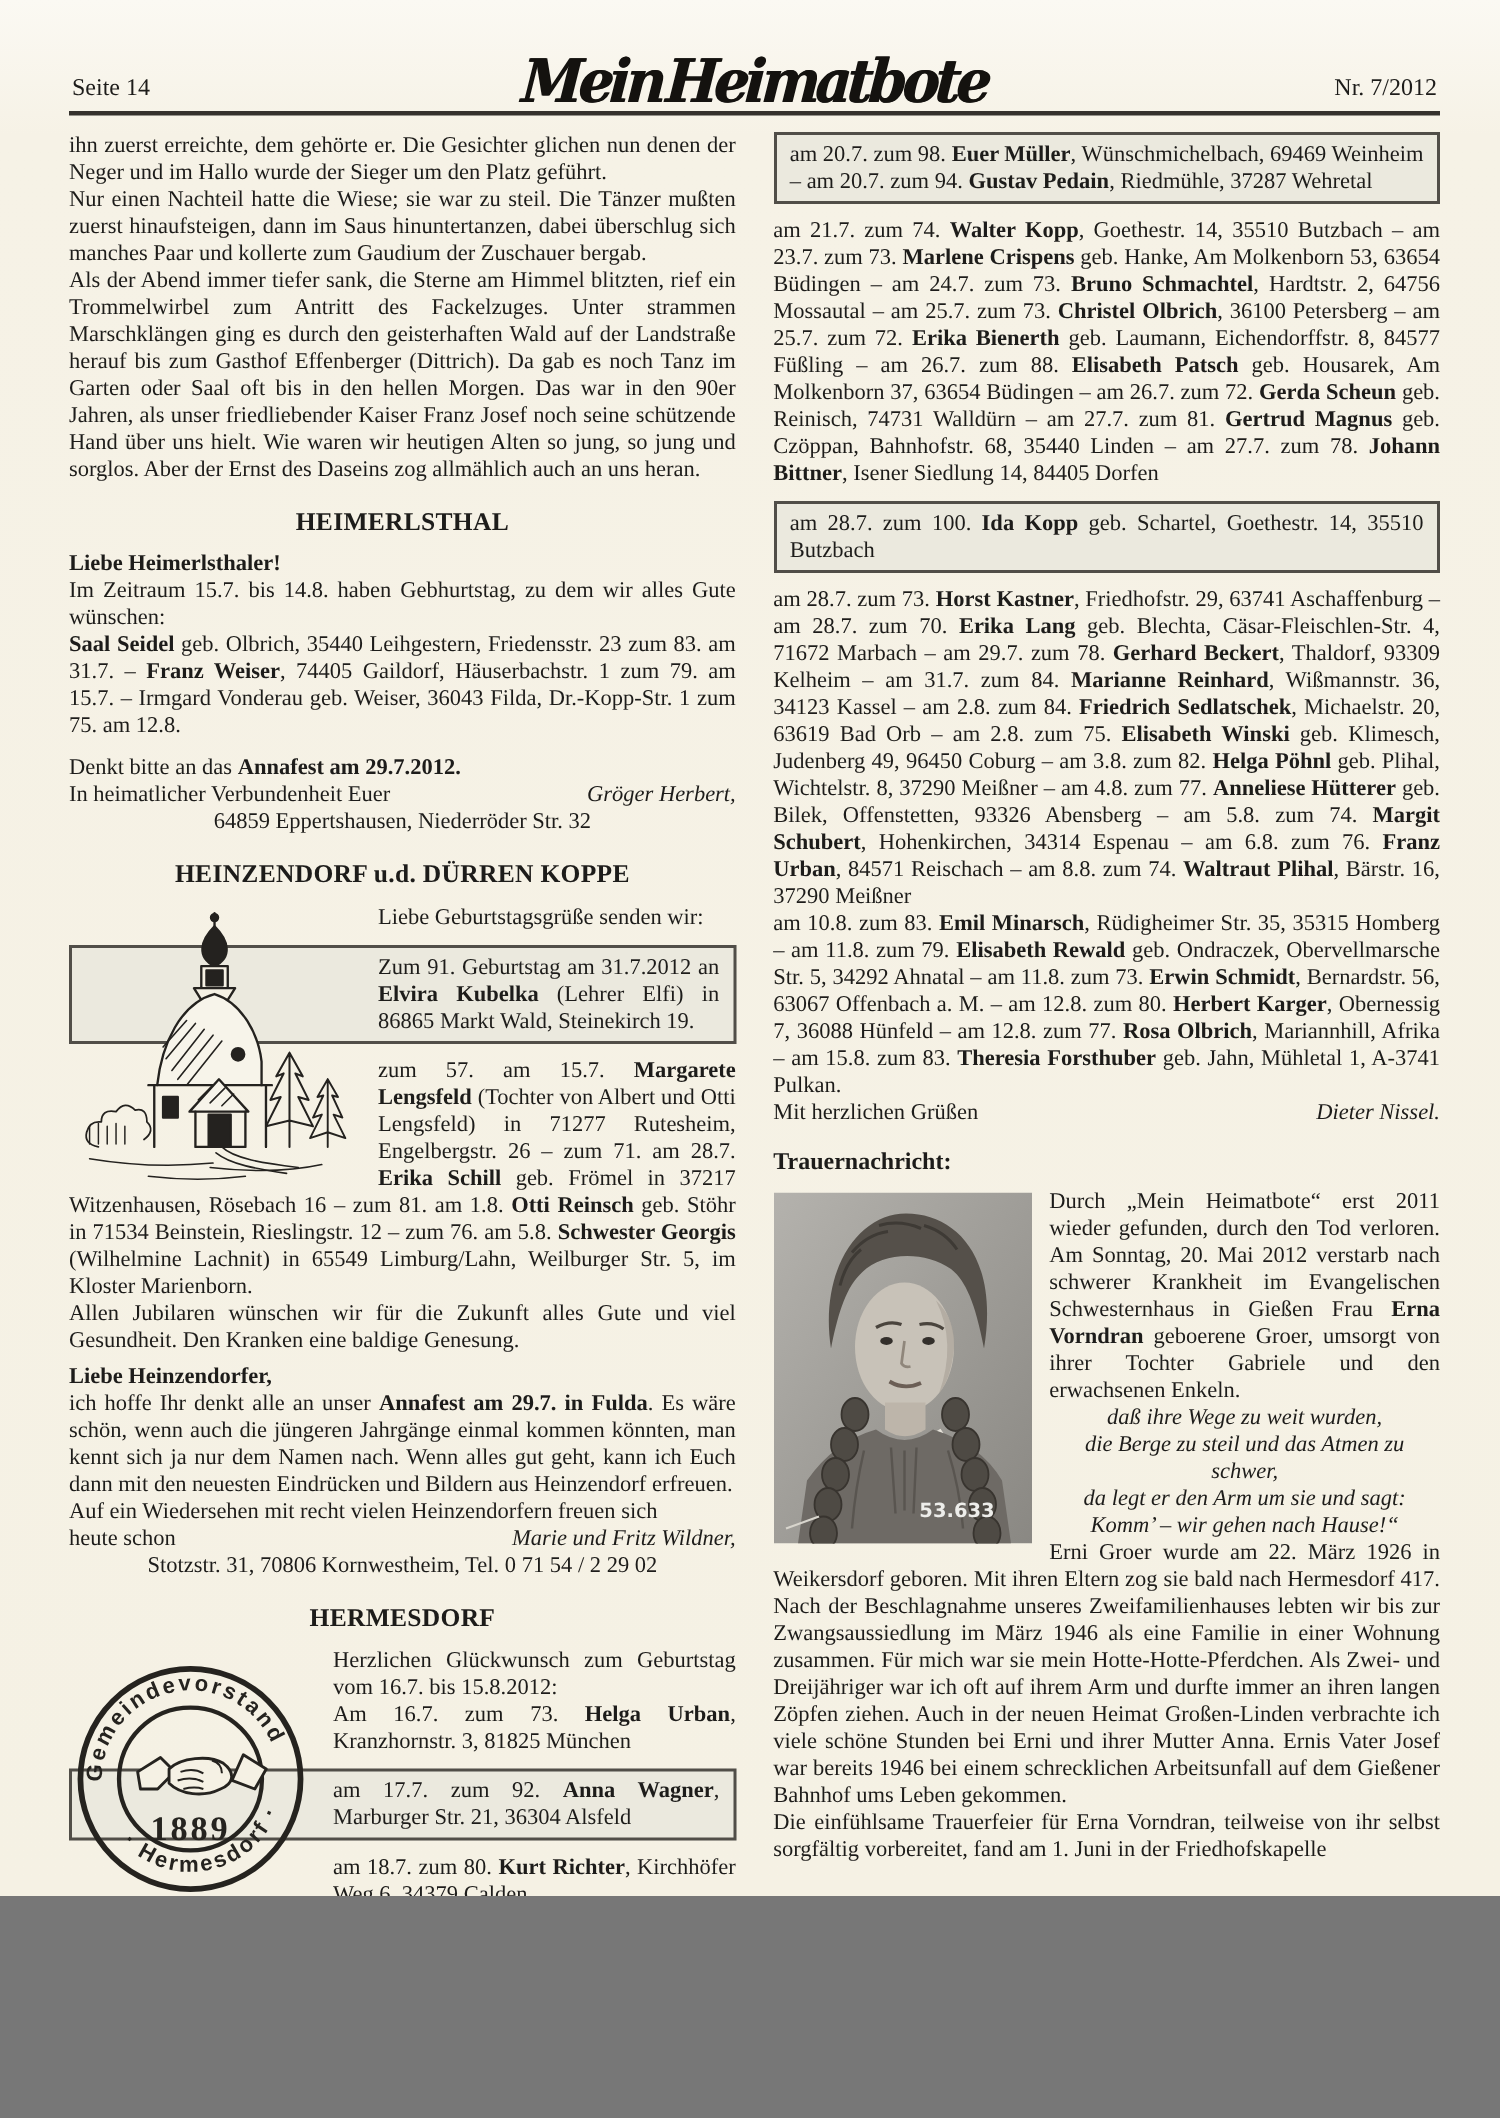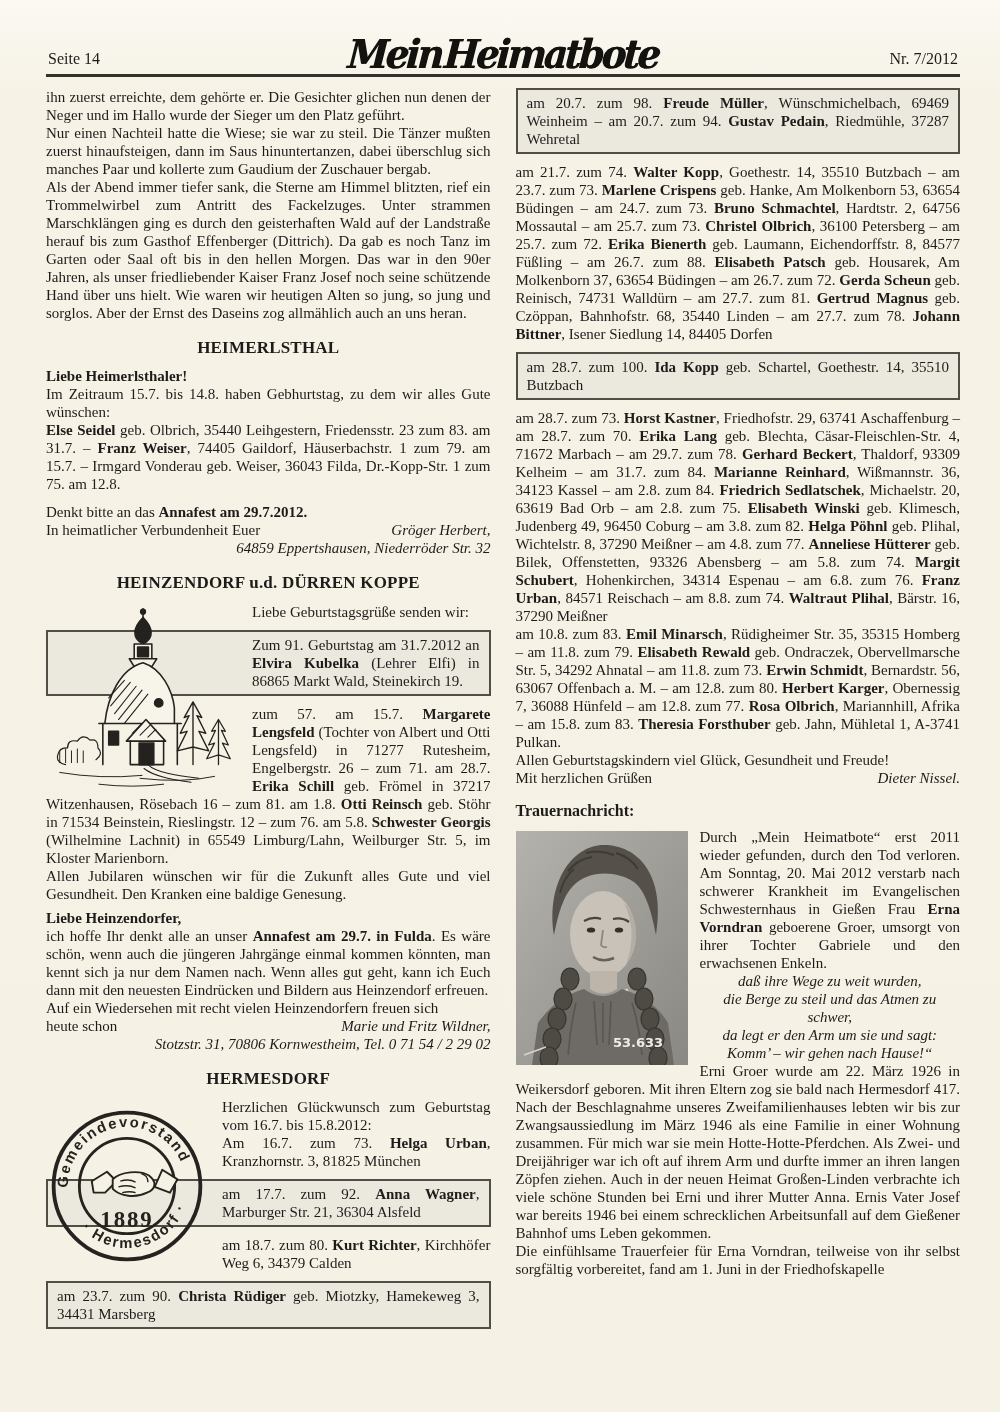--- a/index.html
+++ b/index.html
@@ -1,34 +1,34 @@
 <!DOCTYPE html>
 <html><head>
 <meta charset="utf-8">
 <style>
   html,body { margin:0; padding:0; background:#777; }
-  .page { width:1000px; height:1412px; box-sizing:border-box; background:linear-gradient(#fbf9f3 0px,#f6f2e6 90px,#f5f1e4 100%);
+  .page { width:1000px; height:1264px; box-sizing:border-box; background:linear-gradient(#fbf9f3 0px,#f6f2e6 90px,#f5f1e4 100%);
           padding:14px 40px 0 46px; font-family:"Liberation Serif", serif; color:#1d1c1a; position:relative; overflow:hidden; }
   .header { position:relative; height:60px; border-bottom:3px solid #35322d; }
   .page-label { position:absolute; left:2px; bottom:6px; font-size:16px; }
   .issue-label { position:absolute; right:2px; bottom:6px; font-size:16px; }
   .masthead { position:absolute; left:50%; bottom:-2px; transform:translateX(-50%) skewX(-4deg) scaleY(1.08);
               font-family:"DejaVu Serif", serif; font-weight:bold; font-style:italic; font-size:37px;
               letter-spacing:-3px; word-spacing:-7px; color:#14120f; text-shadow:0.6px 0 #14120f; white-space:nowrap; }
   .columns { display:flex; gap:25px; margin-top:11px; }
   .col { width:450px; font-size:15px; line-height:1.2; text-align:justify; }
   .col p { margin:0; }
   .mt { margin-top:10px !important; }
   .mt-s { margin-top:6px !important; }
   .section-title { text-align:center; font-weight:bold; font-size:17px; margin:16px 0 9px; letter-spacing:0.2px; }
   .lead { font-weight:bold; text-align:left; }
   .boxed { border:2px solid #514e48; background:#ebe9de; padding:4px 9px; margin:9px 0; }
   .sig-row { display:flex; justify-content:space-between; text-align:left; }
   .it { font-style:italic; }
-  .sig-line { font-style:italic; text-align:right; }
+  .sig-line { text-align:center; }
   .church-fig { float:left; width:196px; height:188px; margin:0 10px 0 0; }
   .seal-fig { float:left; width:162px; height:168px; margin:4px 14px 2px 0; }
   .photo-fig { float:left; width:172px; height:234px; margin:3px 12px 4px 0; }
   .clear { clear:both; }
   .poem-line { text-align:center; font-style:italic; }
   .trauer-title { font-weight:bold; text-align:left; margin:14px 0 8px !important; font-size:16px; }
 </style>
 </head>
 <body>
 
@@ -44,21 +44,21 @@
 
     <div class="col">
 
       <p>ihn zuerst erreichte, dem gehörte er. Die Gesichter glichen nun denen der Neger und im Hallo wurde der Sieger um den Platz geführt.</p>
       <p>Nur einen Nachteil hatte die Wiese; sie war zu steil. Die Tänzer mußten zuerst hinaufsteigen, dann im Saus hinuntertanzen, dabei überschlug sich manches Paar und kollerte zum Gaudium der Zuschauer bergab.</p>
       <p>Als der Abend immer tiefer sank, die Sterne am Himmel blitzten, rief ein Trommelwirbel zum Antritt des Fackelzuges. Unter strammen Marschklängen ging es durch den geisterhaften Wald auf der Landstraße herauf bis zum Gasthof Effenberger (Dittrich). Da gab es noch Tanz im Garten oder Saal oft bis in den hellen Morgen. Das war in den 90er Jahren, als unser friedliebender Kaiser Franz Josef noch seine schützende Hand über uns hielt. Wie waren wir heutigen Alten so jung, so jung und sorglos. Aber der Ernst des Daseins zog allmählich auch an uns heran.</p>
 
       <div class="section-title">HEIMERLSTHAL</div>
       <p class="lead">Liebe Heimerlsthaler!</p>
       <p>Im Zeitraum 15.7. bis 14.8. haben Gebhurtstag, zu dem wir alles Gute wünschen:</p>
-      <p><b>Else Seidel</b> geb. Olbrich, 35440 Leihgestern, Friedensstr. 23 zum 83. am 31.7. – <b>Franz Weiser</b>, 74405 Gaildorf, Häuserbachstr. 1 zum 79. am 15.7. – Irmgard Vonderau geb. Weiser, 36043 Filda, Dr.-Kopp-Str. 1 zum 75. am 12.8.</p>
+      <p><b>Saal Seidel</b> geb. Olbrich, 35440 Leihgestern, Friedensstr. 23 zum 83. am 31.7. – <b>Franz Weiser</b>, 74405 Gaildorf, Häuserbachstr. 1 zum 79. am 15.7. – Irmgard Vonderau geb. Weiser, 36043 Filda, Dr.-Kopp-Str. 1 zum 75. am 12.8.</p>
       <p class="mt">Denkt bitte an das <b>Annafest am 29.7.2012.</b></p>
       <div class="sig-row">
         <span>In heimatlicher Verbundenheit Euer</span>
         <span class="it">Gröger Herbert,</span>
       </div>
       <div class="sig-line">64859 Eppertshausen, Niederröder Str. 32</div>
 
       <div class="section-title">HEINZENDORF u.d. DÜRREN KOPPE</div>
 
       <div>
@@ -138,31 +138,30 @@
         <div class="boxed clear">
           <p>am 23.7. zum 90. <b>Christa Rüdiger</b> geb. Miotzky, Hamekeweg 3, 34431 Marsberg</p>
         </div>
       </div>
 
     </div>
 
     <div class="col">
 
       <div class="boxed" style="margin-top:0;">
-        <p>am 20.7. zum 98. <b>Freude Müller</b>, Wünschmichelbach, 69469 Weinheim – am 20.7. zum 94. <b>Gustav Pedain</b>, Riedmühle, 37287 Wehretal</p>
+        <p>am 20.7. zum 98. <b>Euer Müller</b>, Wünschmichelbach, 69469 Weinheim – am 20.7. zum 94. <b>Gustav Pedain</b>, Riedmühle, 37287 Wehretal</p>
       </div>
       <p>am 21.7. zum 74. <b>Walter Kopp</b>, Goethestr. 14, 35510 Butzbach – am 23.7. zum 73. <b>Marlene Crispens</b> geb. Hanke, Am Molkenborn 53, 63654 Büdingen – am 24.7. zum 73. <b>Bruno Schmachtel</b>, Hardtstr. 2, 64756 Mossautal – am 25.7. zum 73. <b>Christel Olbrich</b>, 36100 Petersberg – am 25.7. zum 72. <b>Erika Bienerth</b> geb. Laumann, Eichendorffstr. 8, 84577 Füßling – am 26.7. zum 88. <b>Elisabeth Patsch</b> geb. Housarek, Am Molkenborn 37, 63654 Büdingen – am 26.7. zum 72. <b>Gerda Scheun</b> geb. Reinisch, 74731 Walldürn – am 27.7. zum 81. <b>Gertrud Magnus</b> geb. Czöppan, Bahnhofstr. 68, 35440 Linden – am 27.7. zum 78. <b>Johann Bittner</b>, Isener Siedlung 14, 84405 Dorfen</p>
 
       <div class="boxed">
         <p>am 28.7. zum 100. <b>Ida Kopp</b> geb. Schartel, Goethestr. 14, 35510 Butzbach</p>
       </div>
       <p>am 28.7. zum 73. <b>Horst Kastner</b>, Friedhofstr. 29, 63741 Aschaffenburg – am 28.7. zum 70. <b>Erika Lang</b> geb. Blechta, Cäsar-Fleischlen-Str. 4, 71672 Marbach – am 29.7. zum 78. <b>Gerhard Beckert</b>, Thaldorf, 93309 Kelheim – am 31.7. zum 84. <b>Marianne Reinhard</b>, Wißmannstr. 36, 34123 Kassel – am 2.8. zum 84. <b>Friedrich Sedlatschek</b>, Michaelstr. 20, 63619 Bad Orb – am 2.8. zum 75. <b>Elisabeth Winski</b> geb. Klimesch, Judenberg 49, 96450 Coburg – am 3.8. zum 82. <b>Helga Pöhnl</b> geb. Plihal, Wichtelstr. 8, 37290 Meißner – am 4.8. zum 77. <b>Anneliese Hütterer</b> geb. Bilek, Offenstetten, 93326 Abensberg – am 5.8. zum 74. <b>Margit Schubert</b>, Hohenkirchen, 34314 Espenau – am 6.8. zum 76. <b>Franz Urban</b>, 84571 Reischach – am 8.8. zum 74. <b>Waltraut Plihal</b>, Bärstr. 16, 37290 Meißner</p>
 
       <p>am 10.8. zum 83. <b>Emil Minarsch</b>, Rüdigheimer Str. 35, 35315 Homberg – am 11.8. zum 79. <b>Elisabeth Rewald</b> geb. Ondraczek, Obervellmarsche Str. 5, 34292 Ahnatal – am 11.8. zum 73. <b>Erwin Schmidt</b>, Bernardstr. 56, 63067 Offenbach a. M. – am 12.8. zum 80. <b>Herbert Karger</b>, Obernessig 7, 36088 Hünfeld – am 12.8. zum 77. <b>Rosa Olbrich</b>, Mariannhill, Afrika – am 15.8. zum 83. <b>Theresia Forsthuber</b> geb. Jahn, Mühletal 1, A-3741 Pulkan.</p>
-      <p style="text-align:left;">Allen Geburtstagskindern viel Glück, Gesundheit und Freude!</p>
       <div class="sig-row">
         <span>Mit herzlichen Grüßen</span>
         <span class="it">Dieter Nissel.</span>
       </div>
 
       <p class="trauer-title">Trauernachricht:</p>
 
       <div>
         <svg class="photo-fig" viewBox="0 0 172 234" xmlns="http://www.w3.org/2000/svg" aria-hidden="true">
           <defs>

